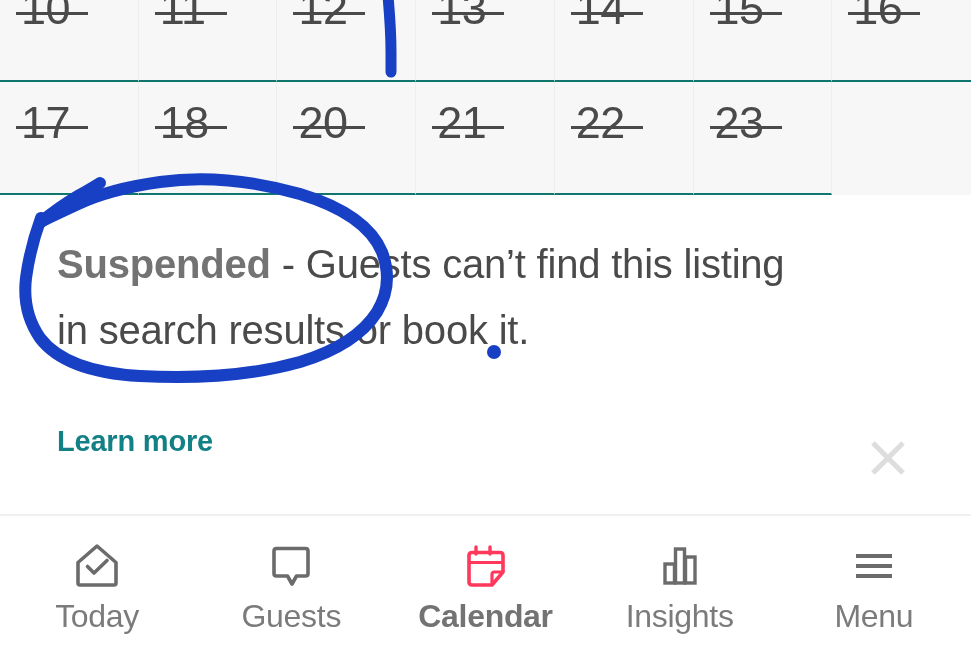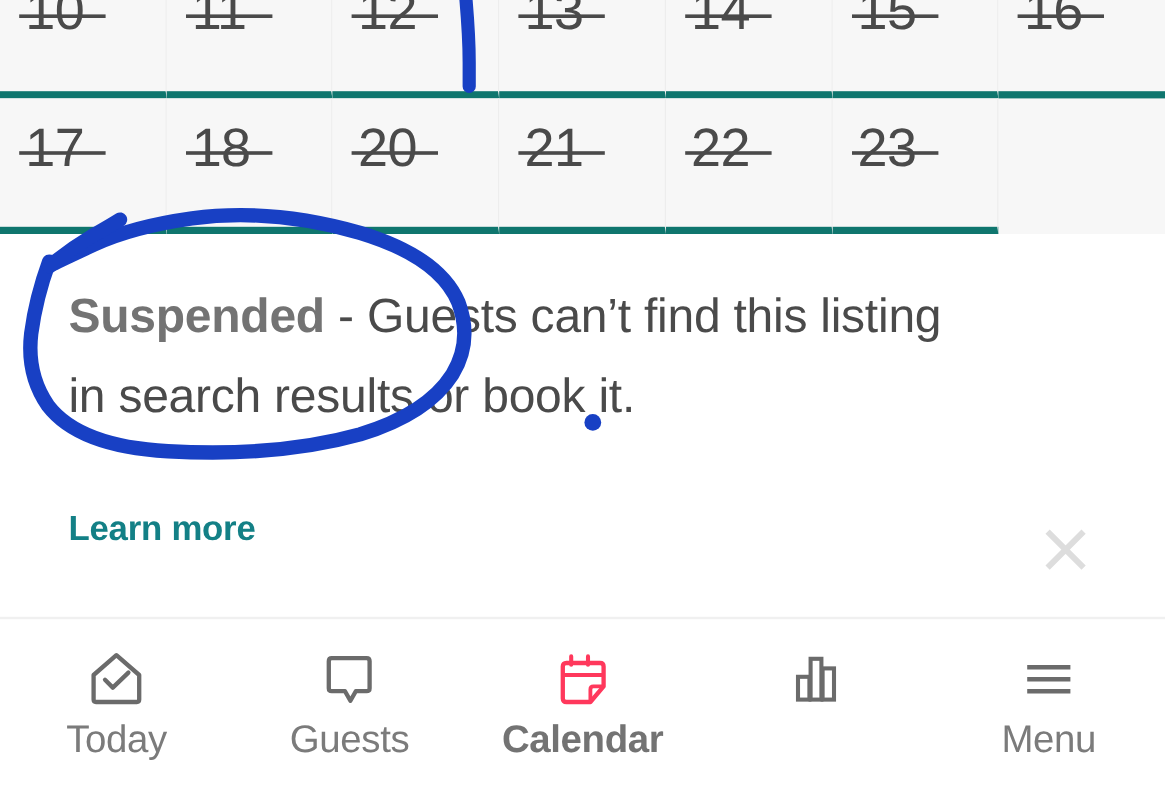--- a/index.html
+++ b/index.html
@@ -32,21 +32,21 @@
     height: 195px;
     background: #f7f7f7;
     display: grid;
     grid-template-columns: repeat(7, 1fr);
     grid-template-rows: 82px 113px;
   }
   .cal-cell {
     position: relative;
     box-sizing: border-box;
     border-right: 1px solid #ededed;
-    border-bottom: 6px solid #0f766e;
+    border-bottom: 2px solid #0f766e;
     background: #f7f7f7;
     overflow: hidden;
   }
   .cal-cell:nth-child(7n) { border-right: none; }
 
   .cal-daynum {
     position: absolute;
     left: 21px;
     font-family: "Liberation Sans", sans-serif;
     font-size: 45px;
@@ -270,20 +270,21 @@
     </div>
 
     <div class="nav-item">
       <div class="nav-icon">
         <svg width="56" height="56" viewBox="0 0 56 56">
           <rect x="13" y="26" width="9.5" height="19" fill="none" stroke="#6b6b6b" stroke-width="3.4"></rect>
           <rect x="23.5" y="11" width="9" height="34" fill="none" stroke="#6b6b6b" stroke-width="3.4"></rect>
           <rect x="33.5" y="19" width="9.5" height="26" fill="none" stroke="#6b6b6b" stroke-width="3.4"></rect>
         </svg>
       </div>
+      <div class="nav-label">Insights</div>
     </div>
 
     <div class="nav-item">
       <div class="nav-icon">
         <svg width="56" height="56" viewBox="0 0 56 56">
           <path d="M10 18 L46 18 M10 28 L46 28 M10 38 L46 38" stroke="#6b6b6b" stroke-width="3.8" stroke-linecap="butt" fill="none"></path>
         </svg>
       </div>
       <div class="nav-label">Menu</div>
     </div>

